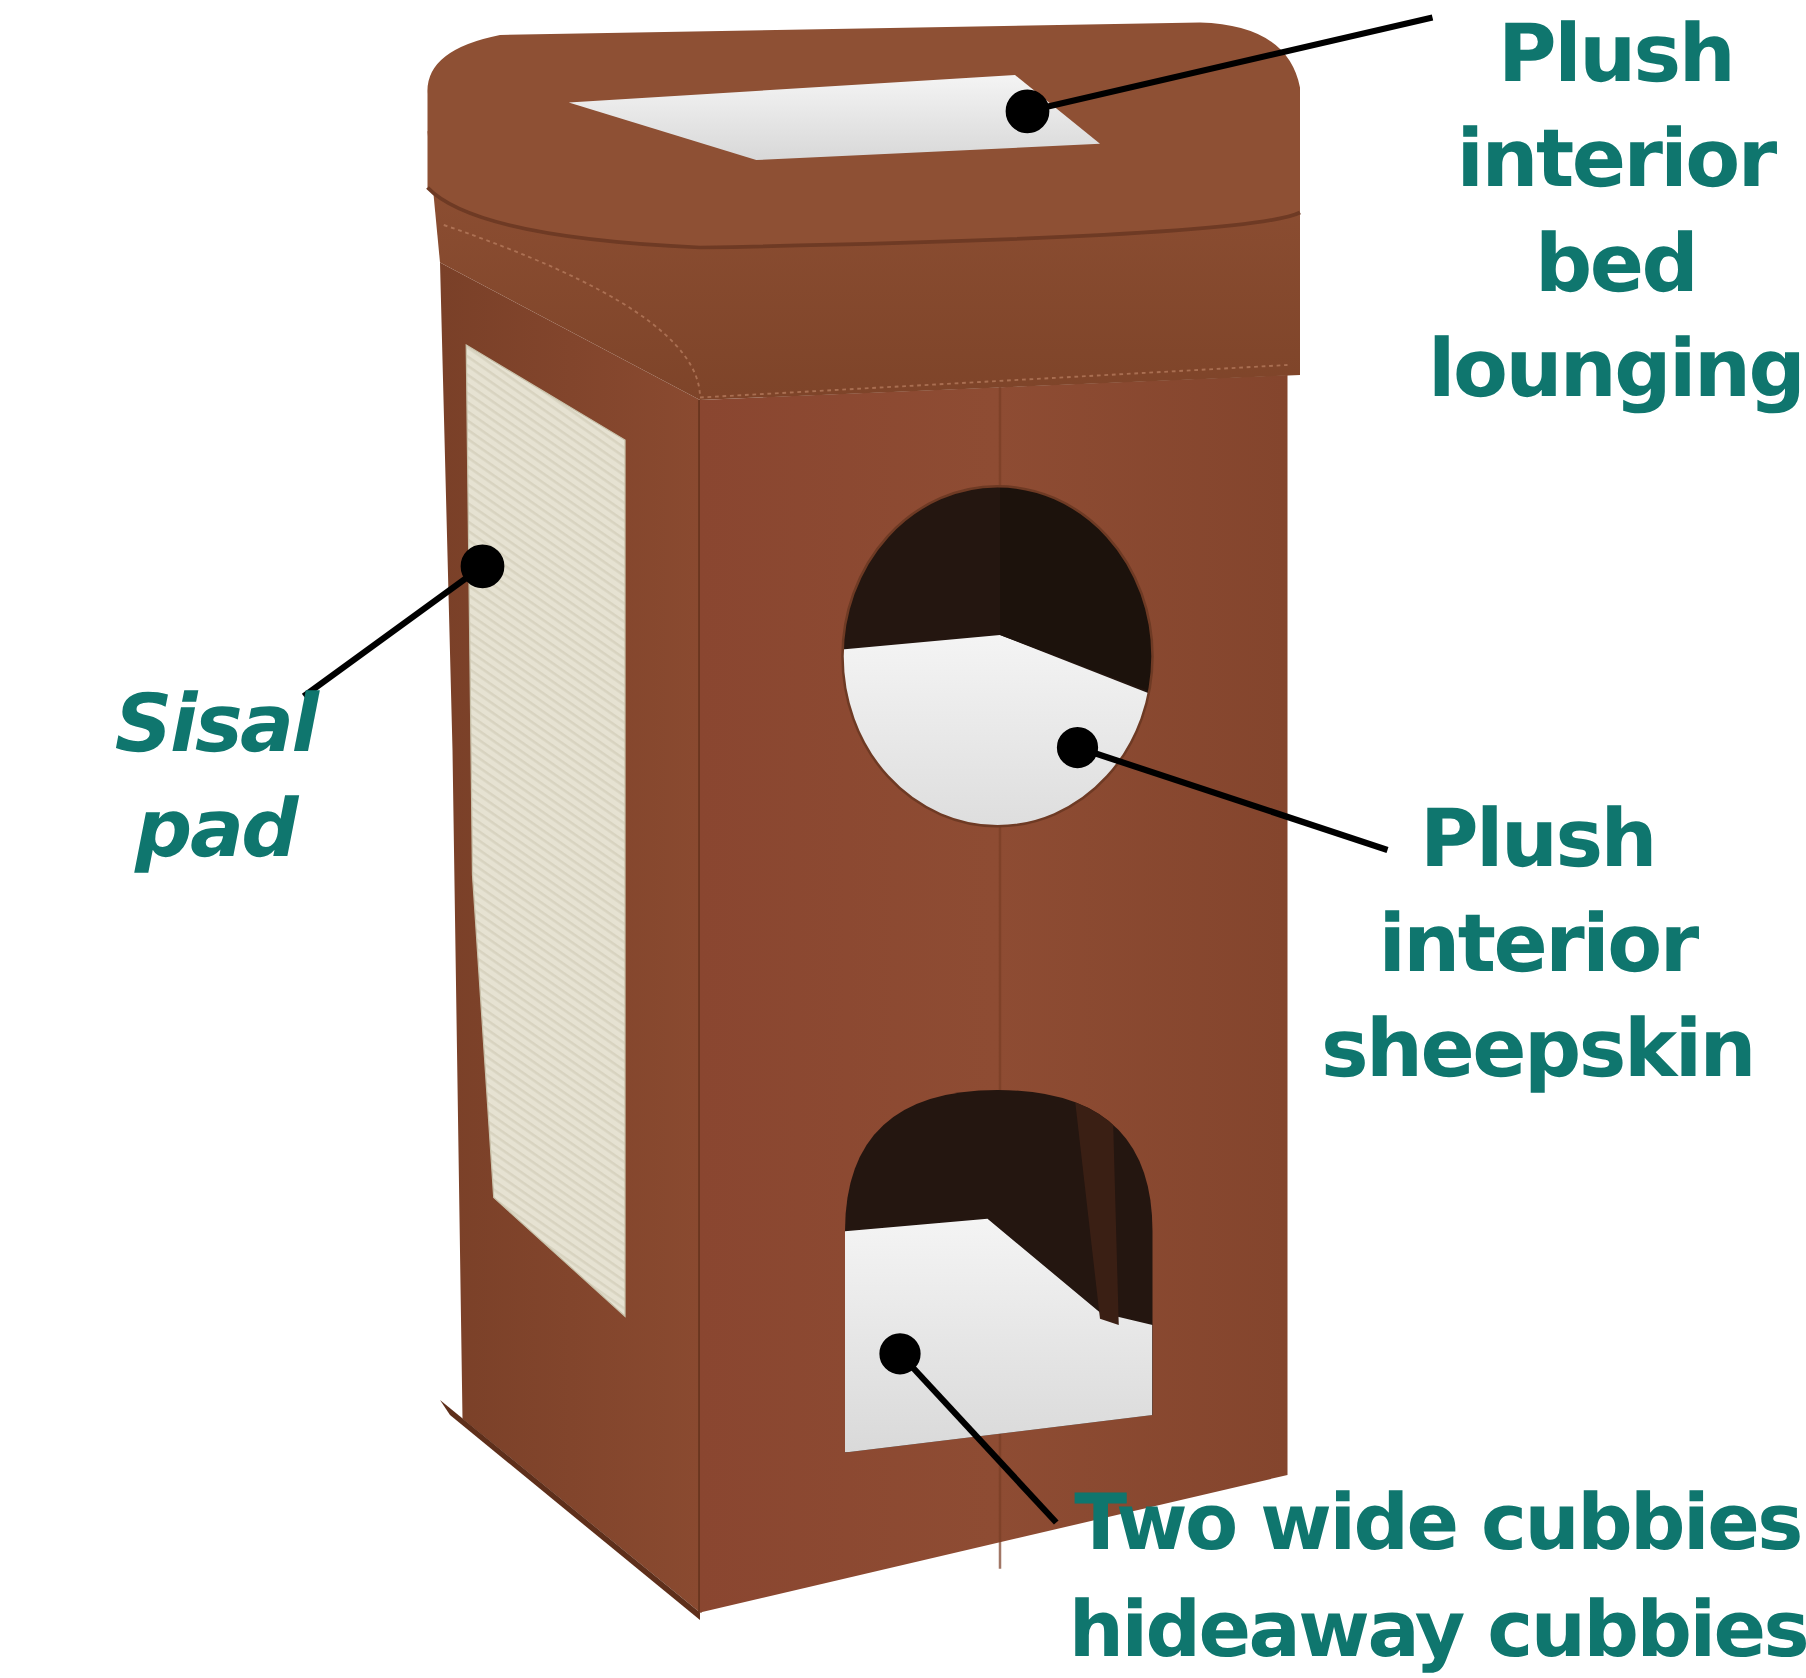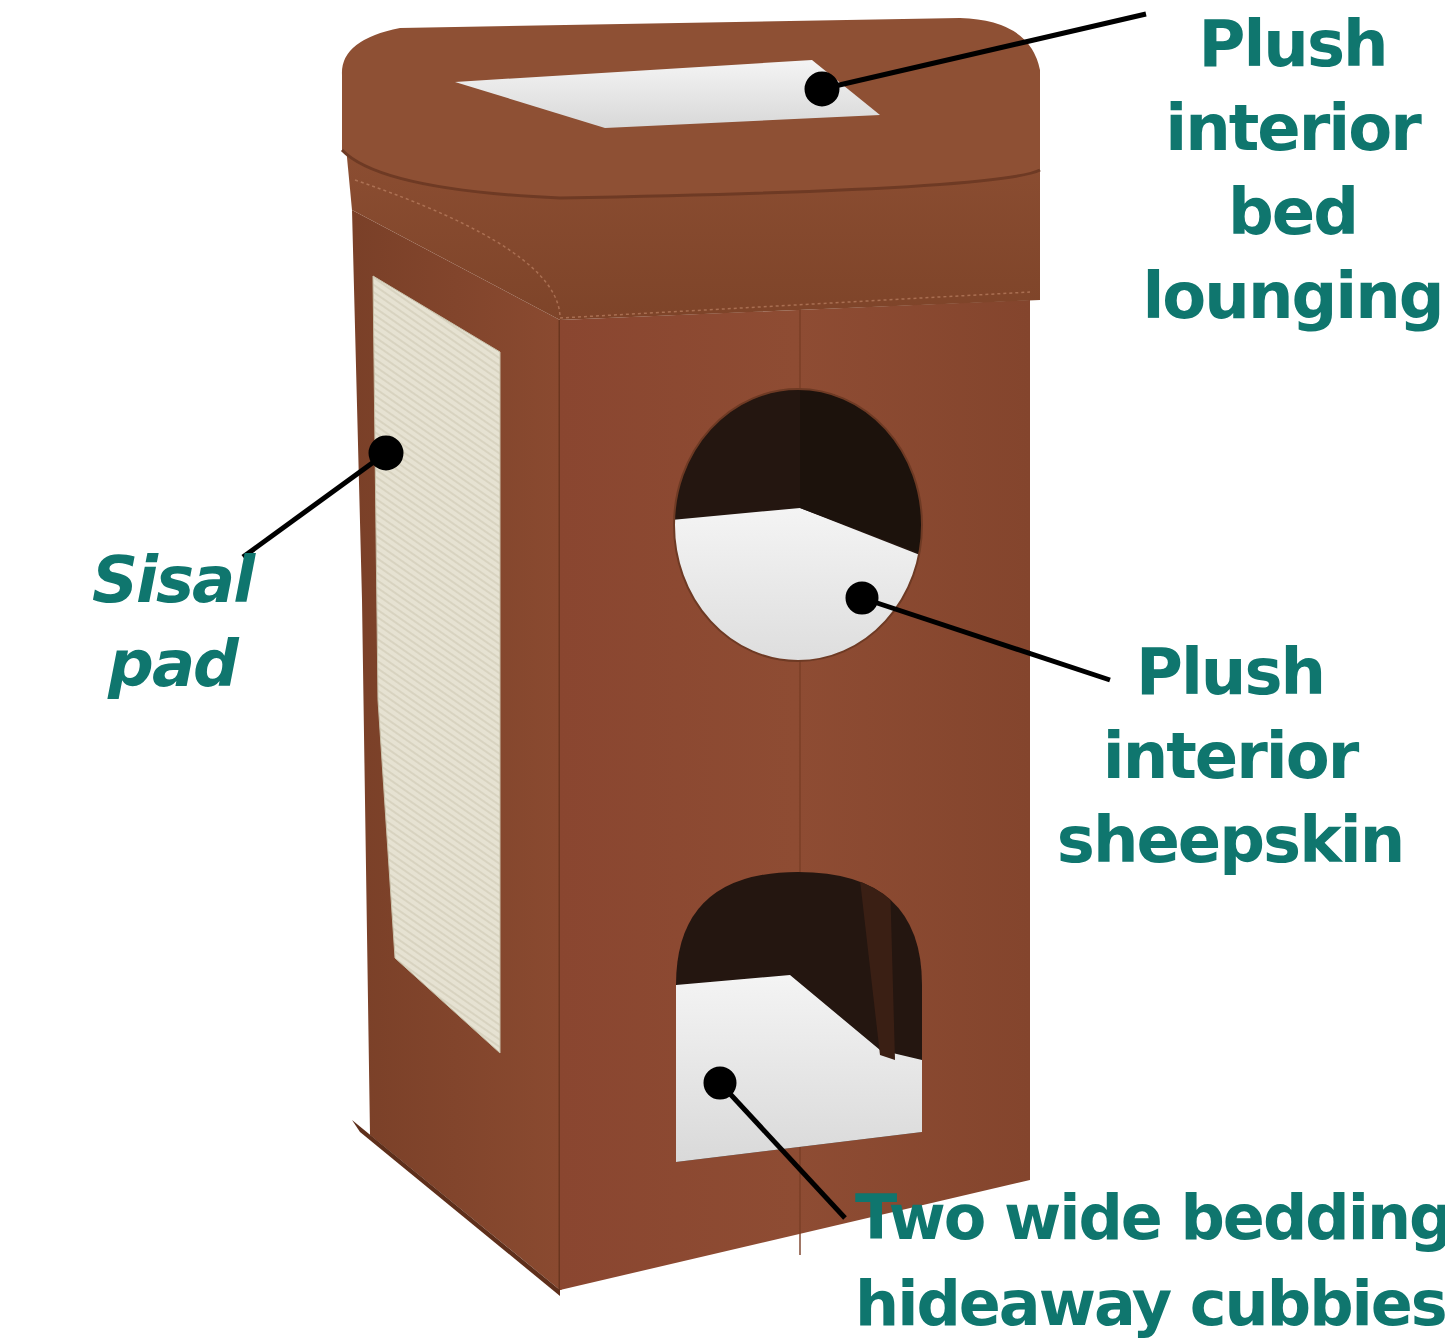--- a/index.html
+++ b/index.html
@@ -126,17 +126,17 @@
     <span>pad</span>
   </div>
 
   <div class="label" id="lbl-faux">
     <span>Plush</span>
     <span>interior</span>
     <span>sheepskin</span>
   </div>
 
   <div class="label" id="lbl-cubbies">
-    <span>Two wide bedding</span>
+    <span>Two wide cubbies</span>
     <span>hideaway cubbies</span>
   </div>
 
 </div>
 
 </body></html>

